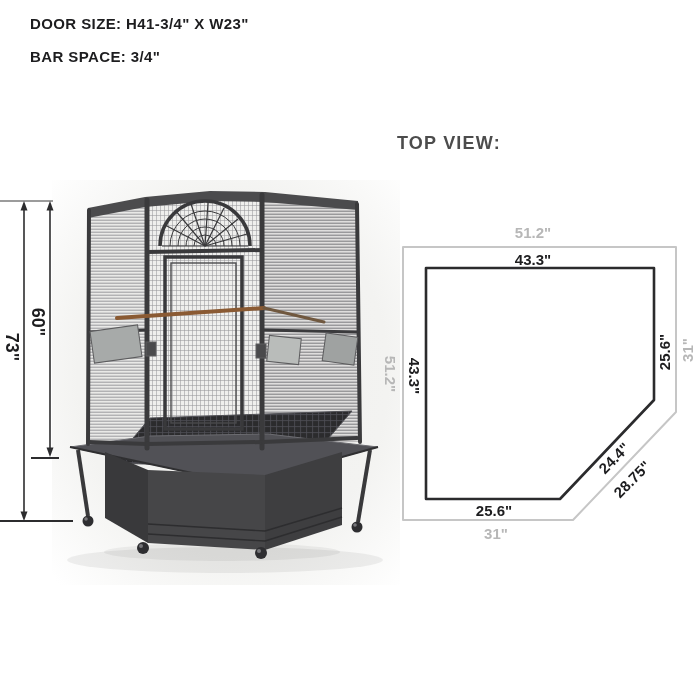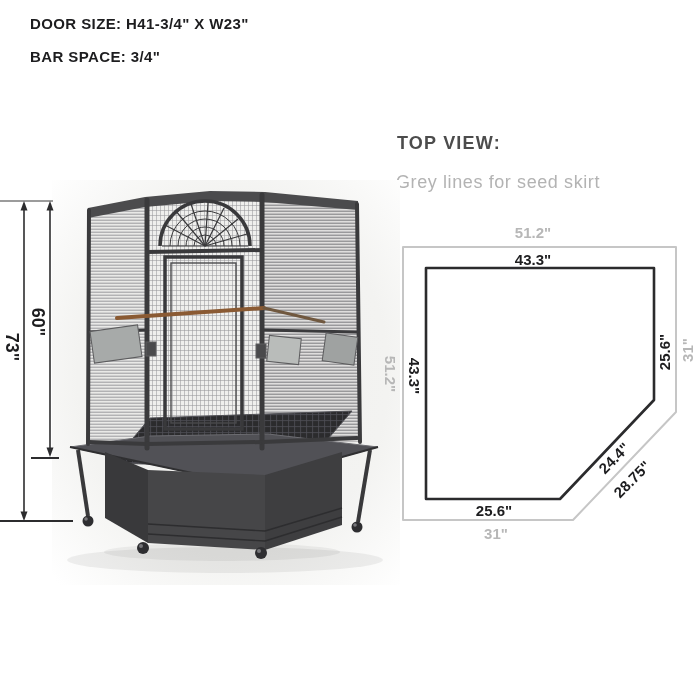--- a/index.html
+++ b/index.html
@@ -28,21 +28,20 @@
 </style>
 </head>
 <body>
 
 <div id="stage">
 
   <div class="spec-line" id="spec-door">DOOR SIZE: H41-3/4" X W23"</div>
   <div class="spec-line" id="spec-bar">BAR SPACE: 3/4"</div>
 
   <div id="topview-title">TOP VIEW:</div>
-  <div id="topview-subtitle">Grey lines for seed skirt</div>
 
   <svg style="position:absolute;left:0;top:180px;" width="400" height="415" viewBox="0 0 400 415">
     <defs>
       <radialGradient id="bgGrad" cx="52%" cy="48%" r="72%">
         <stop offset="0%" stop-color="#f0f0ee"></stop>
         <stop offset="62%" stop-color="#f3f3f1"></stop>
         <stop offset="100%" stop-color="#ffffff"></stop>
       </radialGradient>
       <pattern id="hlines" width="4" height="3" patternUnits="userSpaceOnUse">
         <rect width="4" height="3" fill="#e9e9e7"></rect>

